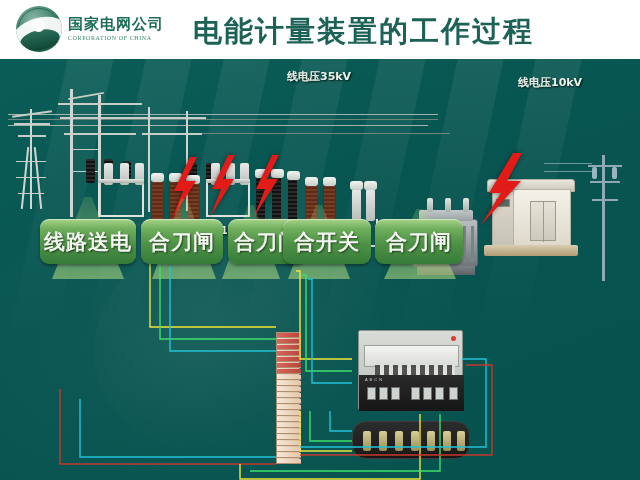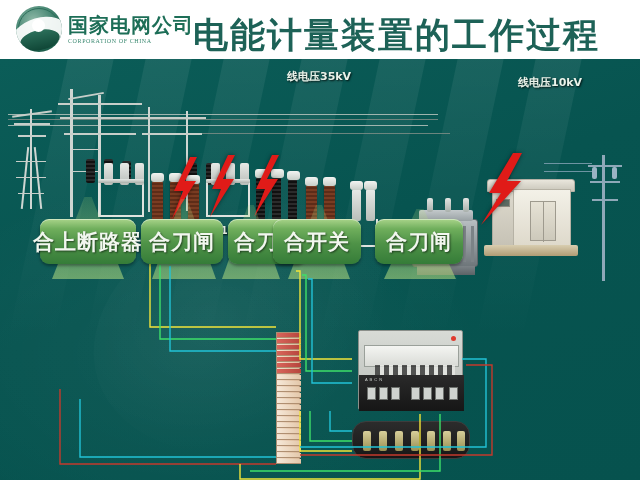--- a/index.html
+++ b/index.html
@@ -40,34 +40,34 @@
     background:linear-gradient(180deg,#2c705b,#0f4636);
     border-radius:50%;
     transform:rotate(-12deg);
   }
   .logo-mark .dot{
     position:absolute;left:16px;top:13px;width:13px;height:13px;border-radius:50%;
     background:#ffffff;
   }
   .logo-text{display:flex;flex-direction:column;line-height:1;}
   .lt-cn{
-    font-size:20px;font-weight:bold;color:#1d6e57;letter-spacing:1px;
+    font-size:15px;font-weight:bold;color:#1d6e57;letter-spacing:1px;
     font-family:"DejaVu Sans","Liberation Sans",sans-serif;
   }
   .lt-en{
     font-size:14px;font-weight:bold;color:#1d6e57;letter-spacing:.5px;
     font-family:"Liberation Serif","DejaVu Serif",serif;margin-top:3px;
   }
   .lt-sub{
     font-size:6px;color:#3c8a72;letter-spacing:.6px;margin-top:3px;
     font-family:"Liberation Serif","DejaVu Serif",serif;
   }
   .title{
     position:absolute;left:193px;top:12px;
-    font-size:35px;font-weight:bold;color:#1d6257;letter-spacing:2px;
+    font-size:29px;font-weight:bold;color:#1d6257;letter-spacing:2px;
     font-family:"DejaVu Sans","Liberation Sans",sans-serif;
     white-space:nowrap;
   }
 
   
   .body{
     position:absolute;left:0;top:59px;width:640px;height:421px;
     background:
       radial-gradient(ellipse 420px 260px at 30% 70%, rgba(255,255,255,.045), rgba(255,255,255,0) 70%),
       linear-gradient(160deg,#0b5d58 0%,#075450 45%,#06524e 100%);
@@ -452,24 +452,24 @@
       <div class="lightbeam" style="left:152px;top:140px;width:64px;height:80px;"></div>
       <div class="lightbeam" style="left:222px;top:146px;width:58px;height:74px;"></div>
       <div class="lightbeam" style="left:288px;top:146px;width:62px;height:74px;"></div>
       <div class="lightbeam" style="left:384px;top:150px;width:72px;height:70px;"></div>
     </div>
 
     <div class="vlabel" style="left:287px;top:10px;">线电压35kV</div>
     <div class="vlabel" style="left:518px;top:16px;">线电压10kV</div>
     <div class="vlabel mid" style="left:180px;top:165px;">线电压0.1</div>
 
-    <div class="glabel" style="left:40px;top:160px;width:96px;">合上断路器</div>
+    <div class="glabel" style="left:40px;top:160px;width:96px;">线路送电</div>
     <div class="glabel" style="left:141px;top:160px;width:82px;">合刀闸</div>
     <div class="glabel" style="left:228px;top:160px;width:78px;">合刀闸</div>
-    <div class="glabel" style="left:273px;top:160px;width:88px;">合开关</div>
+    <div class="glabel" style="left:283px;top:160px;width:88px;">合开关</div>
     <div class="glabel" style="left:375px;top:160px;width:88px;">合刀闸</div>
 
     <div class="termstrip">
       <div class="row red" style="top:0px;"></div>
       <div class="row red" style="top:6px;"></div>
       <div class="row red" style="top:12px;"></div>
       <div class="row red" style="top:18px;"></div>
       <div class="row red" style="top:24px;"></div>
       <div class="row red" style="top:30px;"></div>
       <div class="row red" style="top:36px;"></div>

